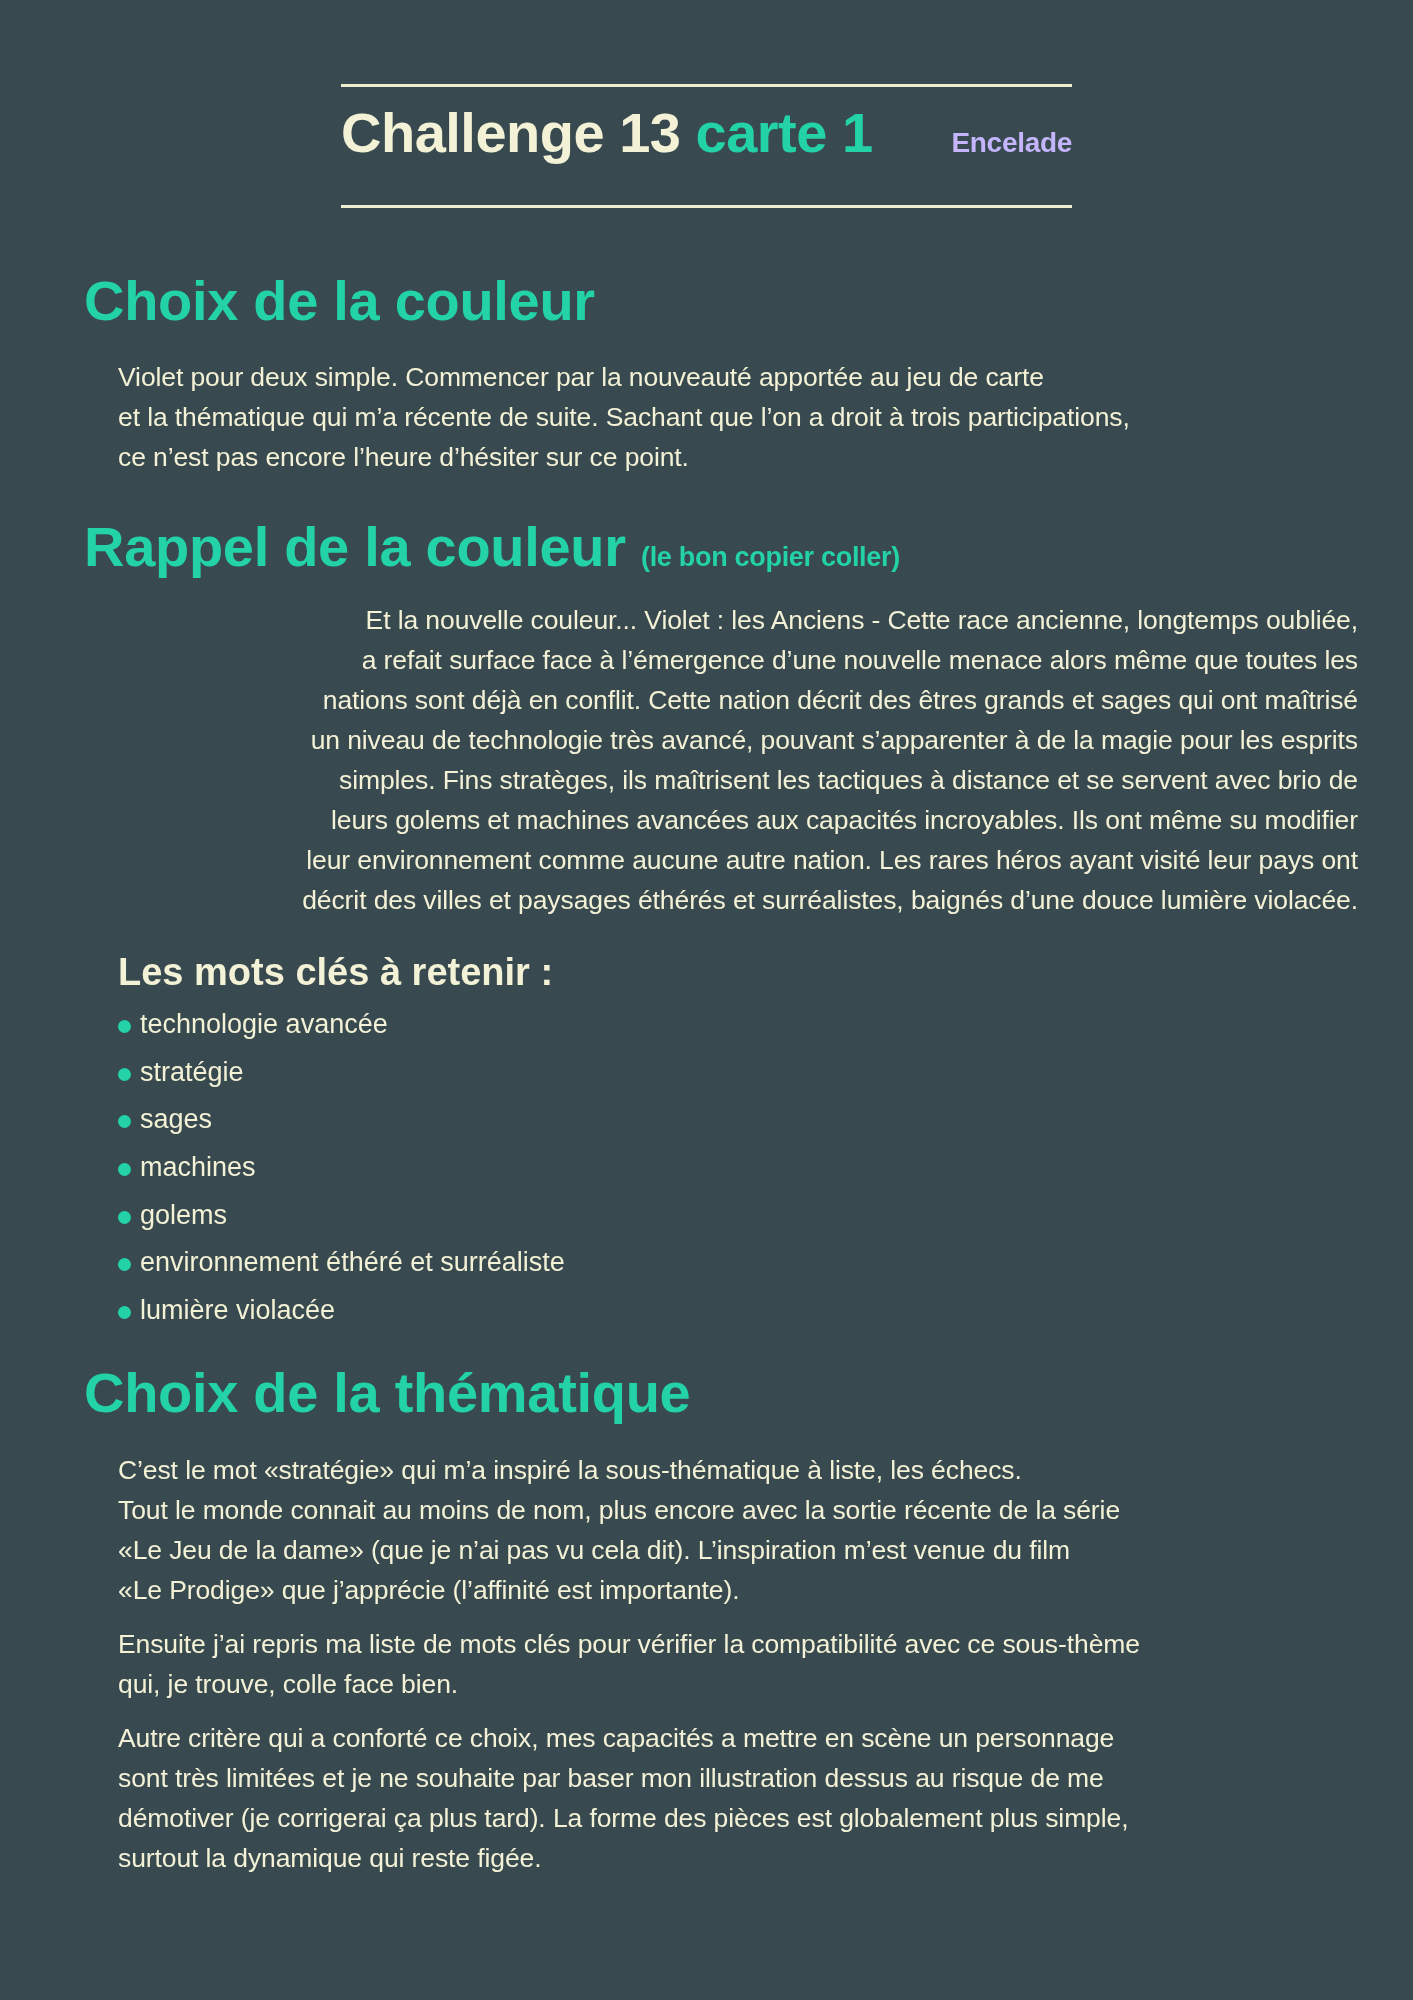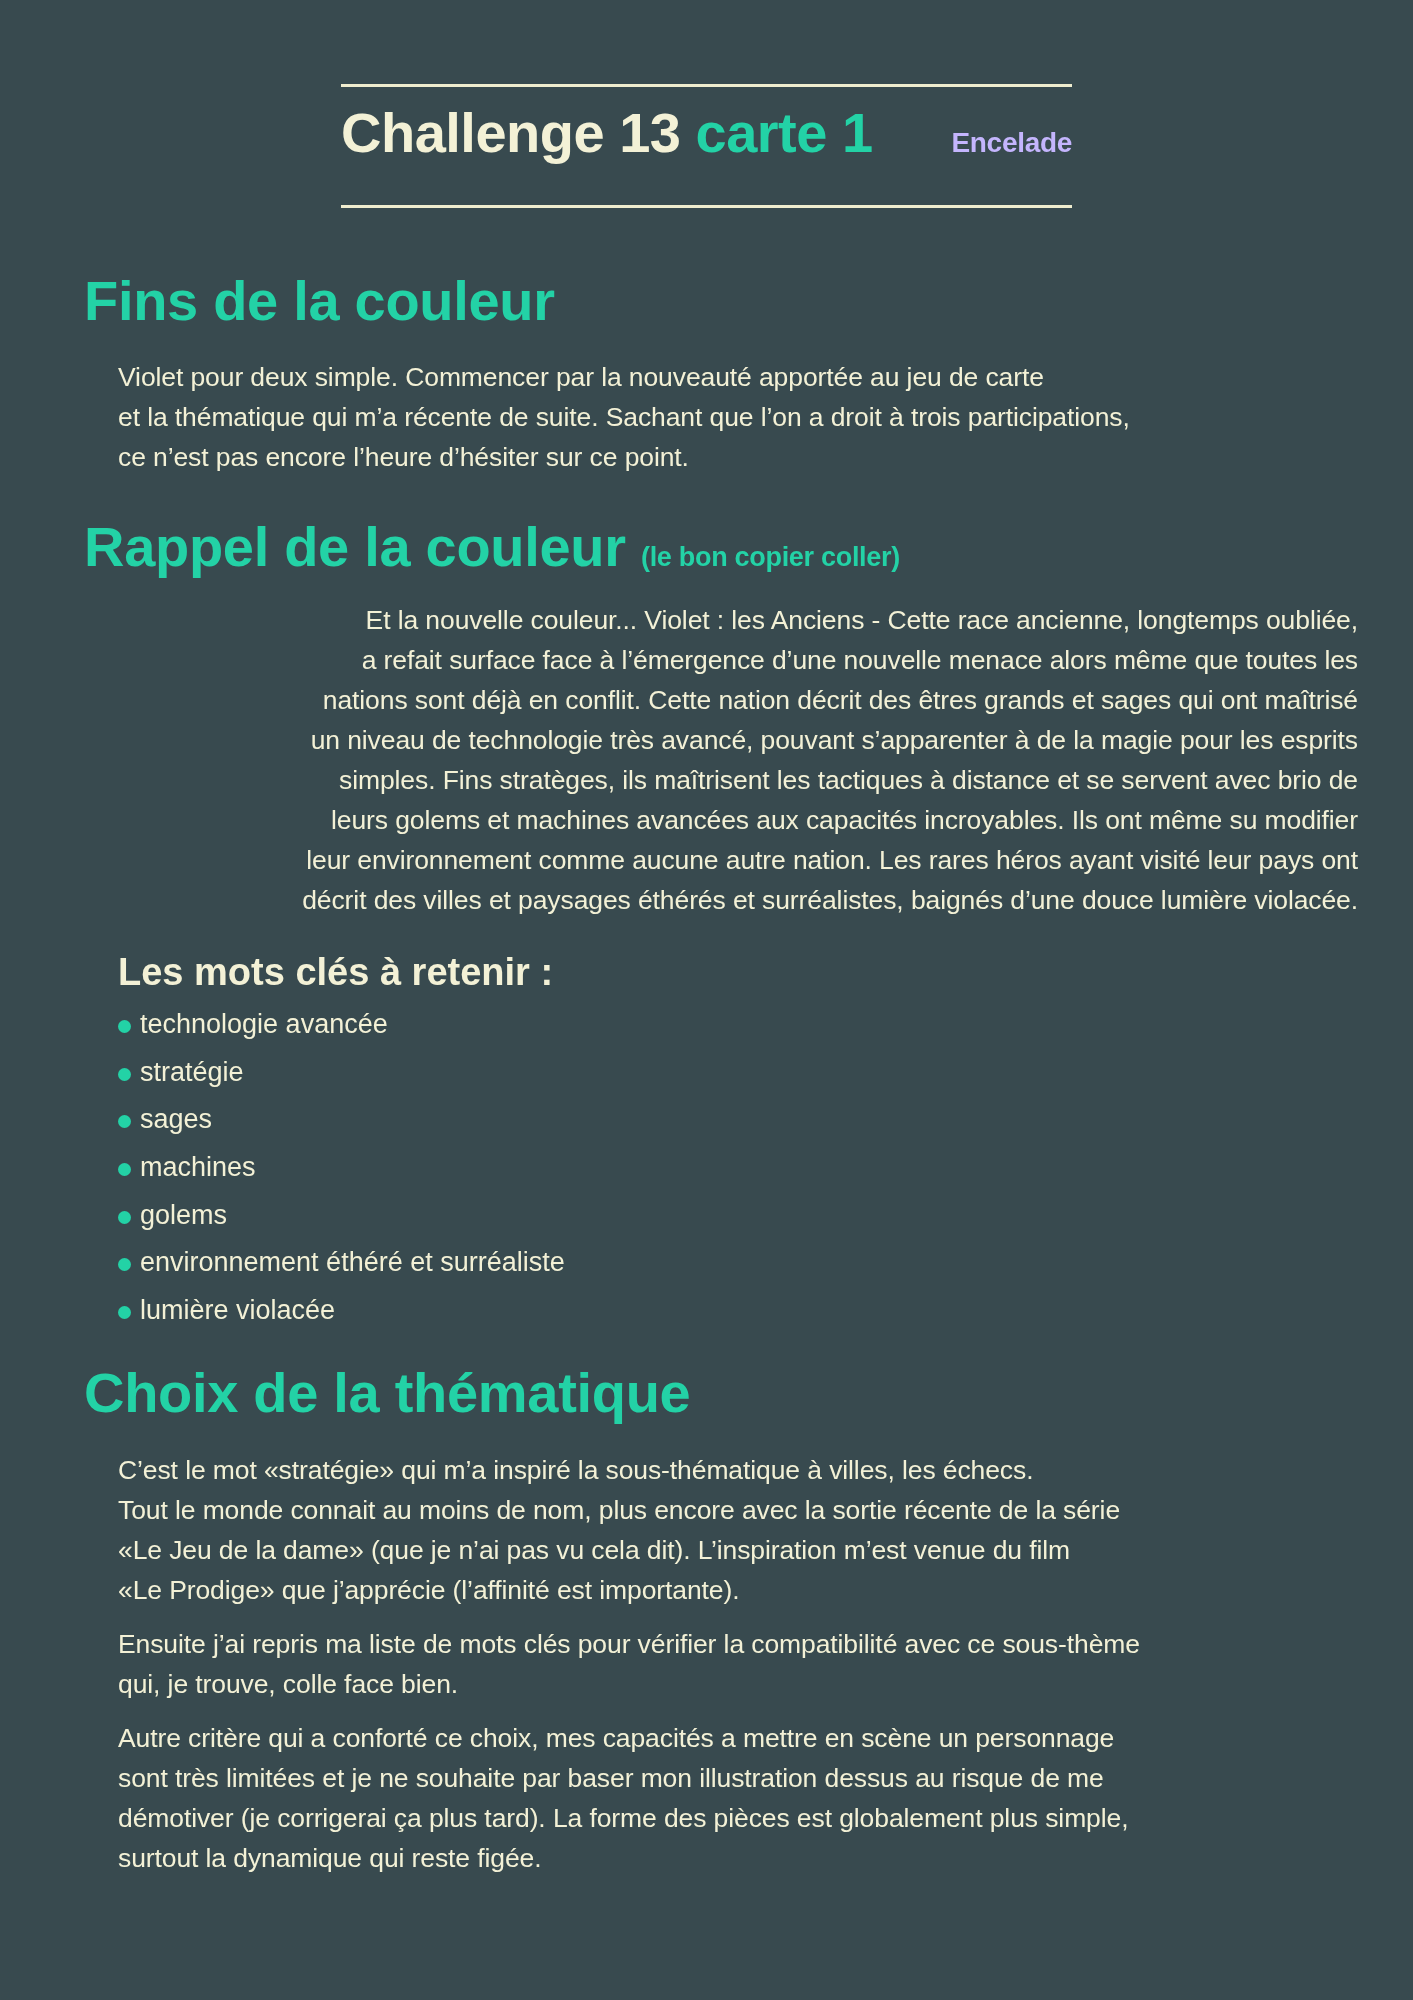--- a/index.html
+++ b/index.html
@@ -123,21 +123,21 @@
 
 <div class="header">
   <div class="rule"></div>
   <div class="title-row">
     <span class="title-main"><span>Challenge 13</span> <span class="title-accent">carte 1</span></span>
     <span class="title-sub">Encelade</span>
   </div>
   <div class="rule"></div>
 </div>
 
-<h2 class="section-title" style="top:273px;"><span>Fins de la couleur</span></h2>
+<h2 class="section-title" style="top:273px;"><span>Choix de la couleur</span></h2>
 <p class="para" style="top:357px;">
   <span class="line">Violet pour deux simple. Commencer par la nouveauté apportée au jeu de carte</span>
   <span class="line">et la thématique qui m’a récente de suite. Sachant que l’on a droit à trois participations,</span>
   <span class="line">ce n’est pas encore l’heure d’hésiter sur ce point.</span>
 </p>
 
 <h2 class="section-title" style="top:519px;"><span>Rappel de la couleur</span> <span class="small">(le bon copier coller)</span></h2>
 <p class="para italic" style="top:600px;">
   <span class="line">Et la nouvelle couleur... Violet : les Anciens - Cette race ancienne, longtemps oubliée,</span>
   <span class="line">a refait surface face à l’émergence d’une nouvelle menace alors même que toutes les</span>
@@ -176,21 +176,21 @@
       <span>environnement éthéré et surréaliste</span>
     </li>
   <li class="kw-item">
       <span class="bullet"></span>
       <span>lumière violacée</span>
     </li>
 </ul>
 
 <h2 class="section-title" style="top:1365px;"><span>Choix de la thématique</span></h2>
 <p class="para" style="top:1450px;">
-  <span class="line">C’est le mot «stratégie» qui m’a inspiré la sous-thématique à villes, les échecs.</span>
+  <span class="line">C’est le mot «stratégie» qui m’a inspiré la sous-thématique à liste, les échecs.</span>
   <span class="line">Tout le monde connait au moins de nom, plus encore avec la sortie récente de la série</span>
   <span class="line">«Le Jeu de la dame» (que je n’ai pas vu cela dit). L’inspiration m’est venue du film</span>
   <span class="line">«Le Prodige» que j’apprécie (l’affinité est importante).</span>
 </p>
 <p class="para" style="top:1624px;">
   <span class="line">Ensuite j’ai repris ma liste de mots clés pour vérifier la compatibilité avec ce sous-thème</span>
   <span class="line">qui, je trouve, colle face bien.</span>
 </p>
 <p class="para" style="top:1718px;">
   <span class="line">Autre critère qui a conforté ce choix, mes capacités a mettre en scène un personnage</span>

